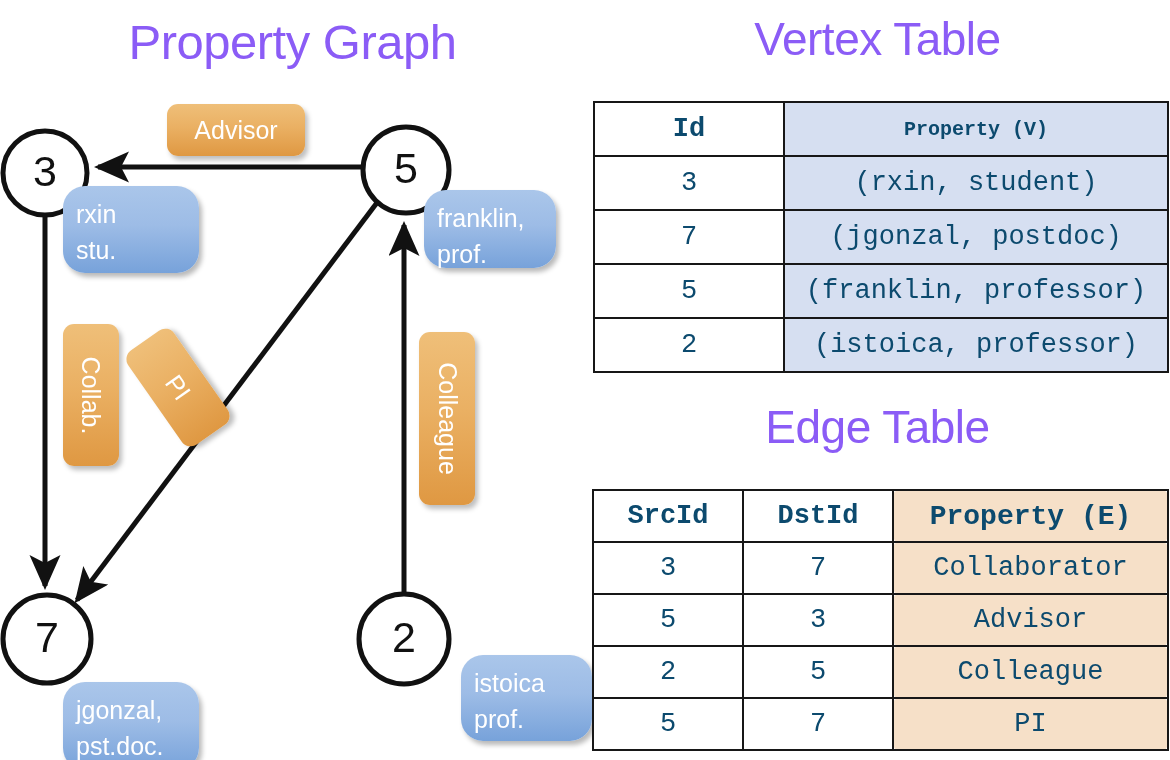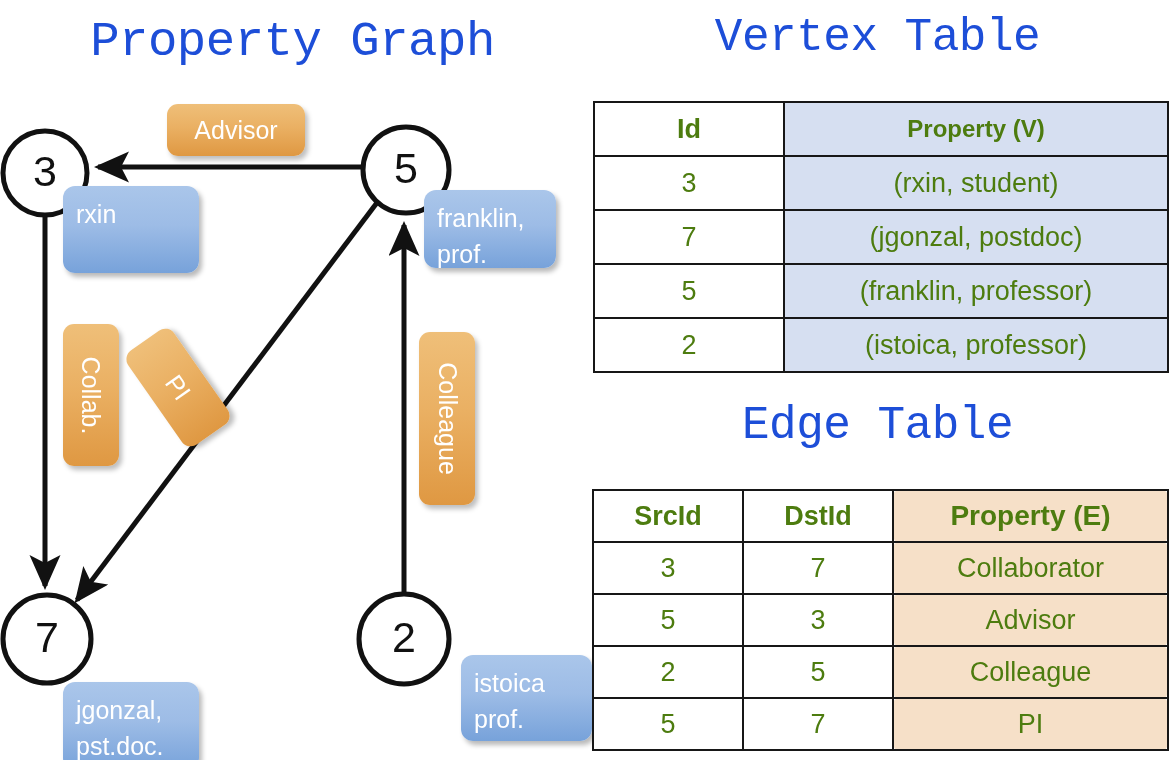--- a/index.html
+++ b/index.html
@@ -7,23 +7,23 @@
     width: 1170px; height: 760px;
     background: #ffffff;
     font-family: "Liberation Sans", sans-serif;
     overflow: hidden;
   }
   #root { position: relative; width: 1170px; height: 760px; }
 
   
   .title {
     position: absolute;
-    font-family: Liberation Mono, monospace;
-    font-weight: 300;
-    color: #1d4ed8;
+    font-family: Liberation Sans, sans-serif;
+    font-weight: 300;
+    color: #8b5cf6;
     white-space: nowrap;
     letter-spacing: -0.5px;
   }
   #title-property-graph { left: 0; top: 14px; width: 585px; text-align: center; font-size: 49px; }
   #title-vertex-table   { left: 585px; top: 12px; width: 585px; text-align: center; font-size: 46px; }
   #title-edge-table     { left: 585px; top: 400px; width: 585px; text-align: center; font-size: 46px; }
 
   
   #graph-svg { position: absolute; left: 0; top: 0; width: 585px; height: 760px; }
 
@@ -34,21 +34,21 @@
     font-weight: 300;
     color: #111;
     text-align: center;
     line-height: 1;
     pointer-events: none;
   }
 
   
   .prop-box {
     position: absolute;
-    border-radius: 12px;
+    border-radius: 22px;
     background: linear-gradient(to bottom, #aac6ea 0%, #9dbce6 45%, #77a2da 100%);
     box-shadow: 3px 4px 5px rgba(0,0,0,0.28);
     color: #ffffff;
     font-size: 25px;
     font-weight: 300;
     padding: 11px 0 0 13px;
     line-height: 1.42;
   }
   .prop-box span { display: block; }
 
@@ -72,31 +72,31 @@
   
   table.grid {
     position: absolute;
     border-collapse: collapse;
     table-layout: fixed;
     font-weight: 300;
   }
   table.grid td, table.grid th {
     border: 2px solid #171717;
     text-align: center;
-    color: #4d7c0f;
-    font-weight: 300;
-    font-family: Liberation Sans, sans-serif;
+    color: #0c4a6e;
+    font-weight: 300;
+    font-family: Liberation Mono, monospace;
   }
   table.grid th { font-weight: bold; }
 
   #vertex-table { left: 593px; top: 101px; width: 576px; }
   #vertex-table th, #vertex-table td { height: 54px; font-size: 27px; }
   #vertex-table .col-id { width: 190px; background: #ffffff; }
   #vertex-table .col-prop { background: #d6dff1; }
-  #vertex-table th.col-prop { font-size: 24px; }
+  #vertex-table th.col-prop { font-size: 20px; }
 
   #edge-table { left: 592px; top: 489px; width: 577px; }
   #edge-table th, #edge-table td { height: 52px; font-size: 27px; }
   #edge-table .col-src, #edge-table .col-dst { width: 150px; background: #ffffff; }
   #edge-table .col-eprop { background: #f6e0c8; border-radius: 6px; }
   #edge-table th.col-eprop { font-size: 28px; }
 </style>
 </head>
 <body>
 
@@ -143,20 +143,21 @@
   <div class="edge-box rot" style="left:150px; top:330px; width:56px; height:115px; transform: rotate(-35deg);">
     <span class="txt">PI</span>
   </div>
 
   <div class="edge-box vertical" style="left:419px; top:332px; width:56px; height:173px;">
     <span class="txt">Colleague</span>
   </div>
 
   <div class="prop-box" style="left:63px; top:186px; width:136px; height:87px;">
     <span>rxin</span>
+    <span>stu.</span>
   </div>
 
   <div class="prop-box" style="left:424px; top:190px; width:132px; height:78px;">
     <span>franklin,</span>
     <span>prof.</span>
   </div>
 
   <div class="prop-box" style="left:63px; top:682px; width:136px; height:88px;">
     <span>jgonzal,</span>
     <span>pst.doc.</span>

